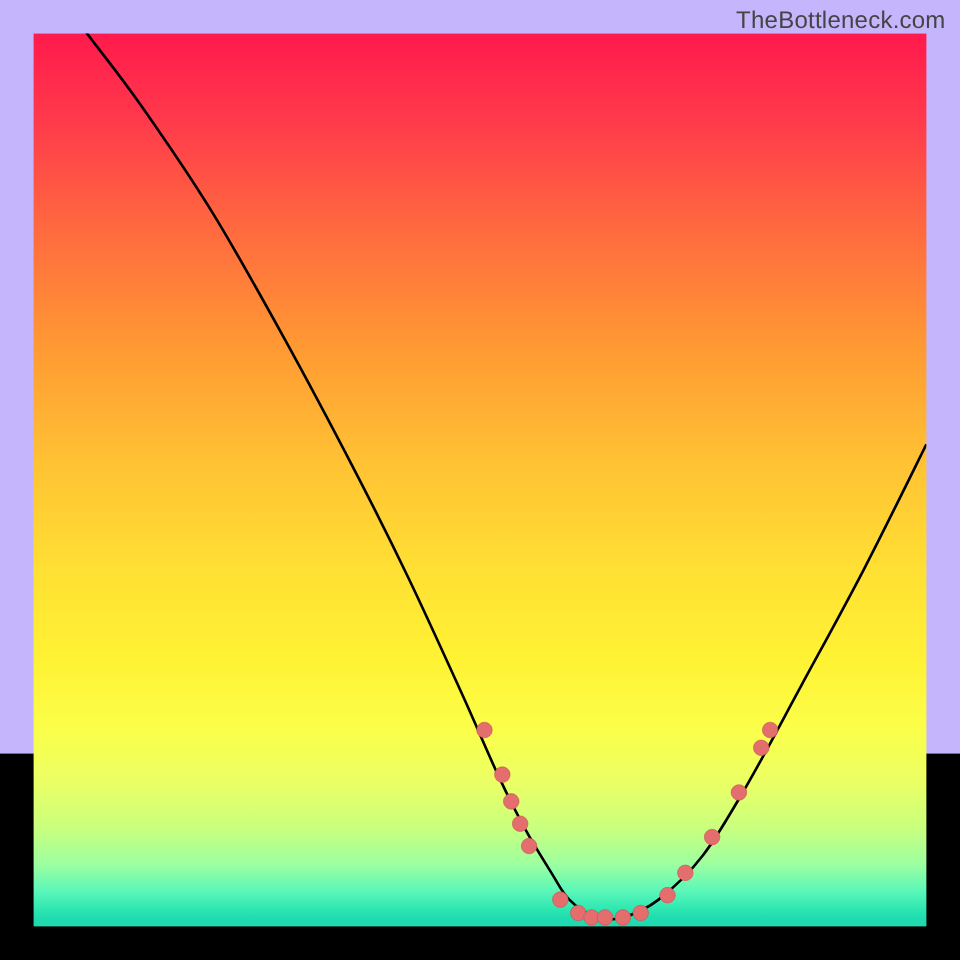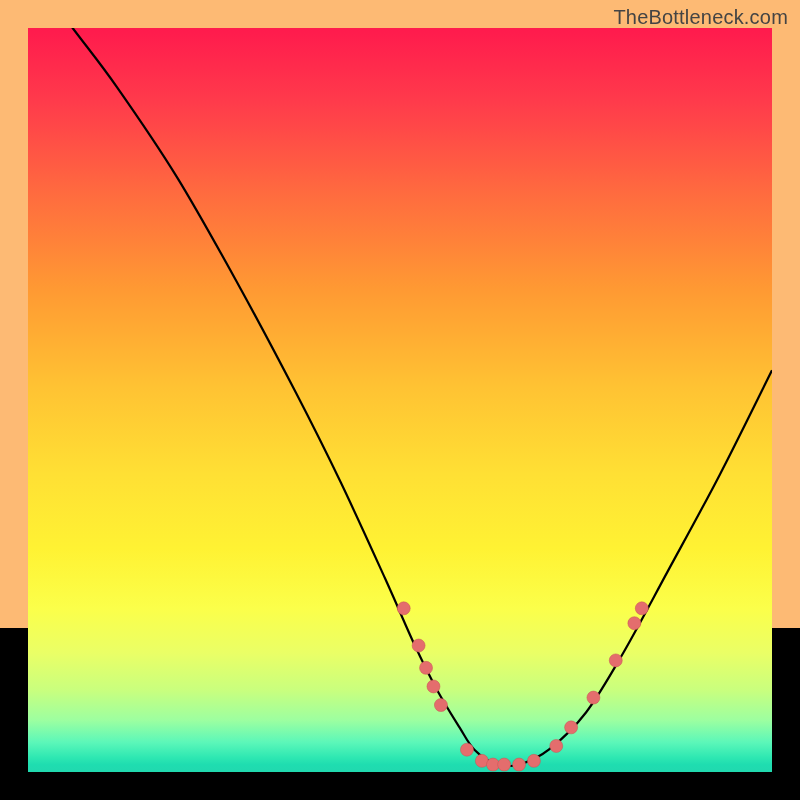--- a/index.html
+++ b/index.html
@@ -8,21 +8,21 @@
     background: #000;
     width: 800px;
     height: 800px;
     overflow: hidden;
     font-family: Arial, sans-serif;
   }
   .container {
     position: relative;
     width: 800px;
     height: 628px;
-    background: #fdba74;
+    background: #c4b5fd;
   }
   .watermark {
     position: absolute;
     top: 6px;
     right: 12px;
     color: #444;
     font-size: 20px;
     font-weight: 500;
     z-index: 10;
     letter-spacing: 0.2px;

